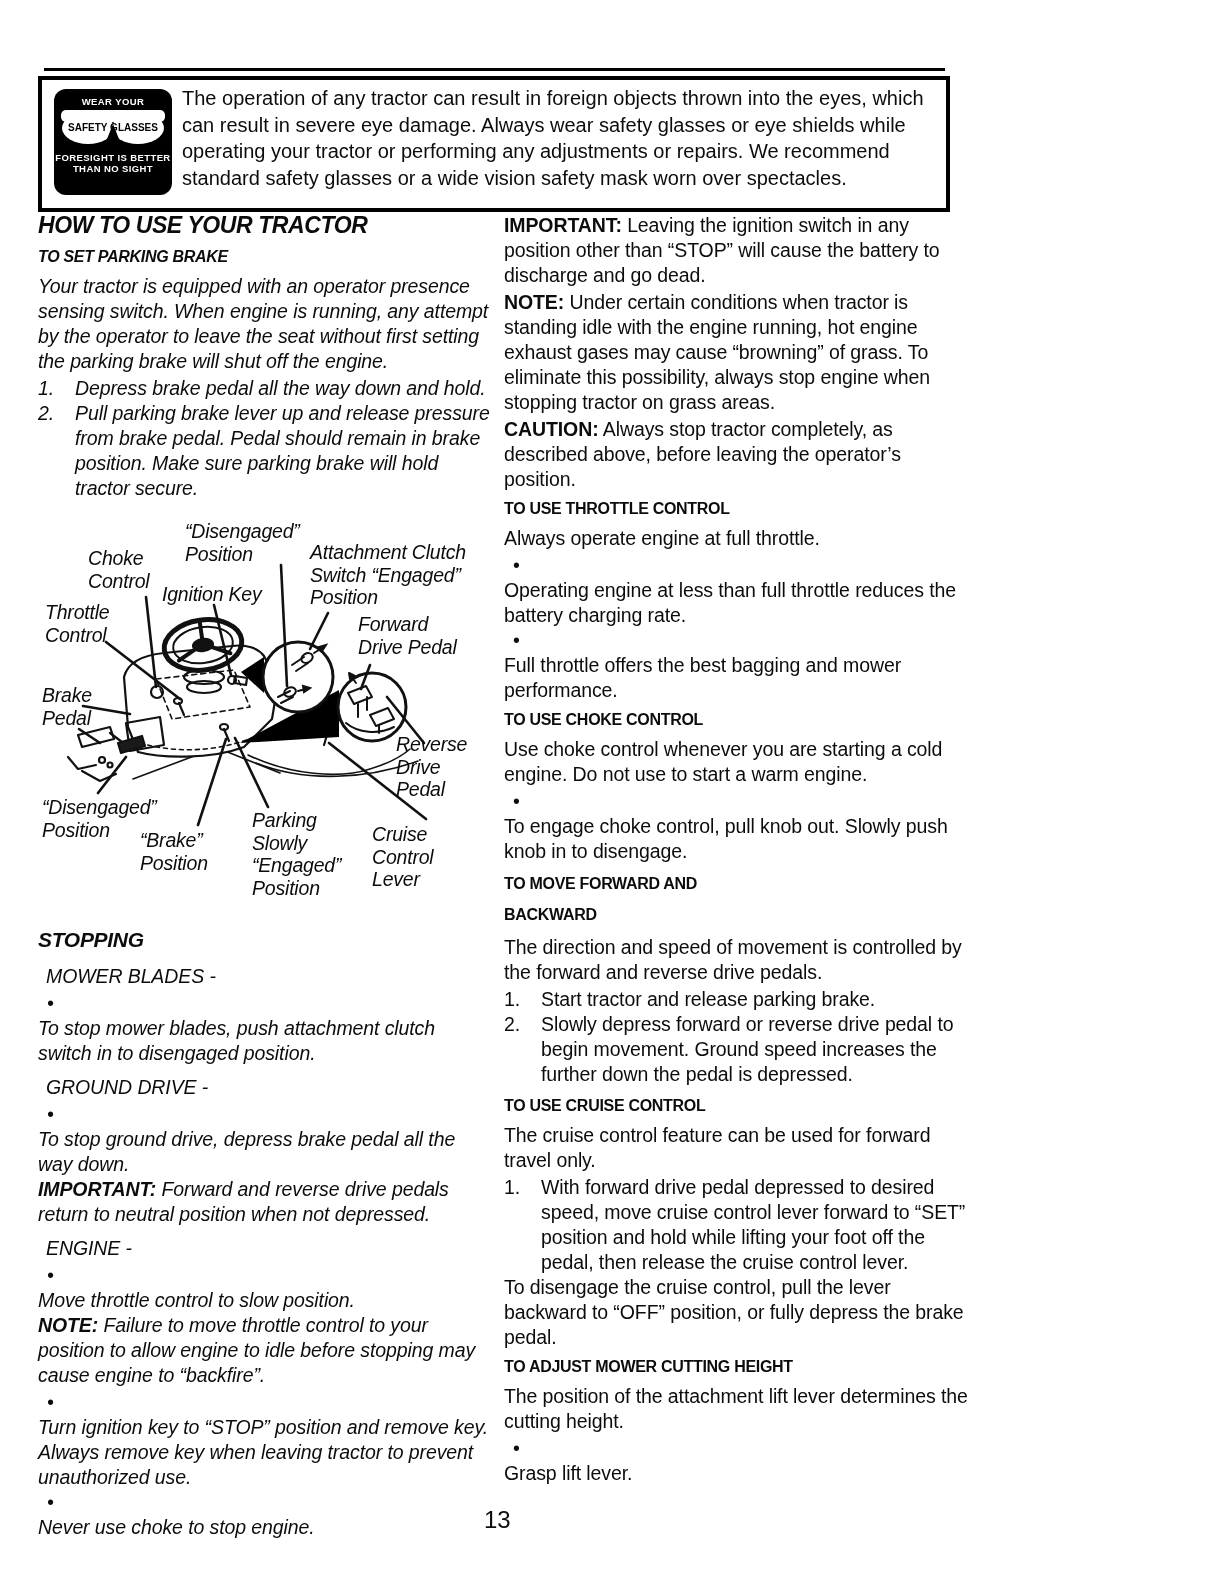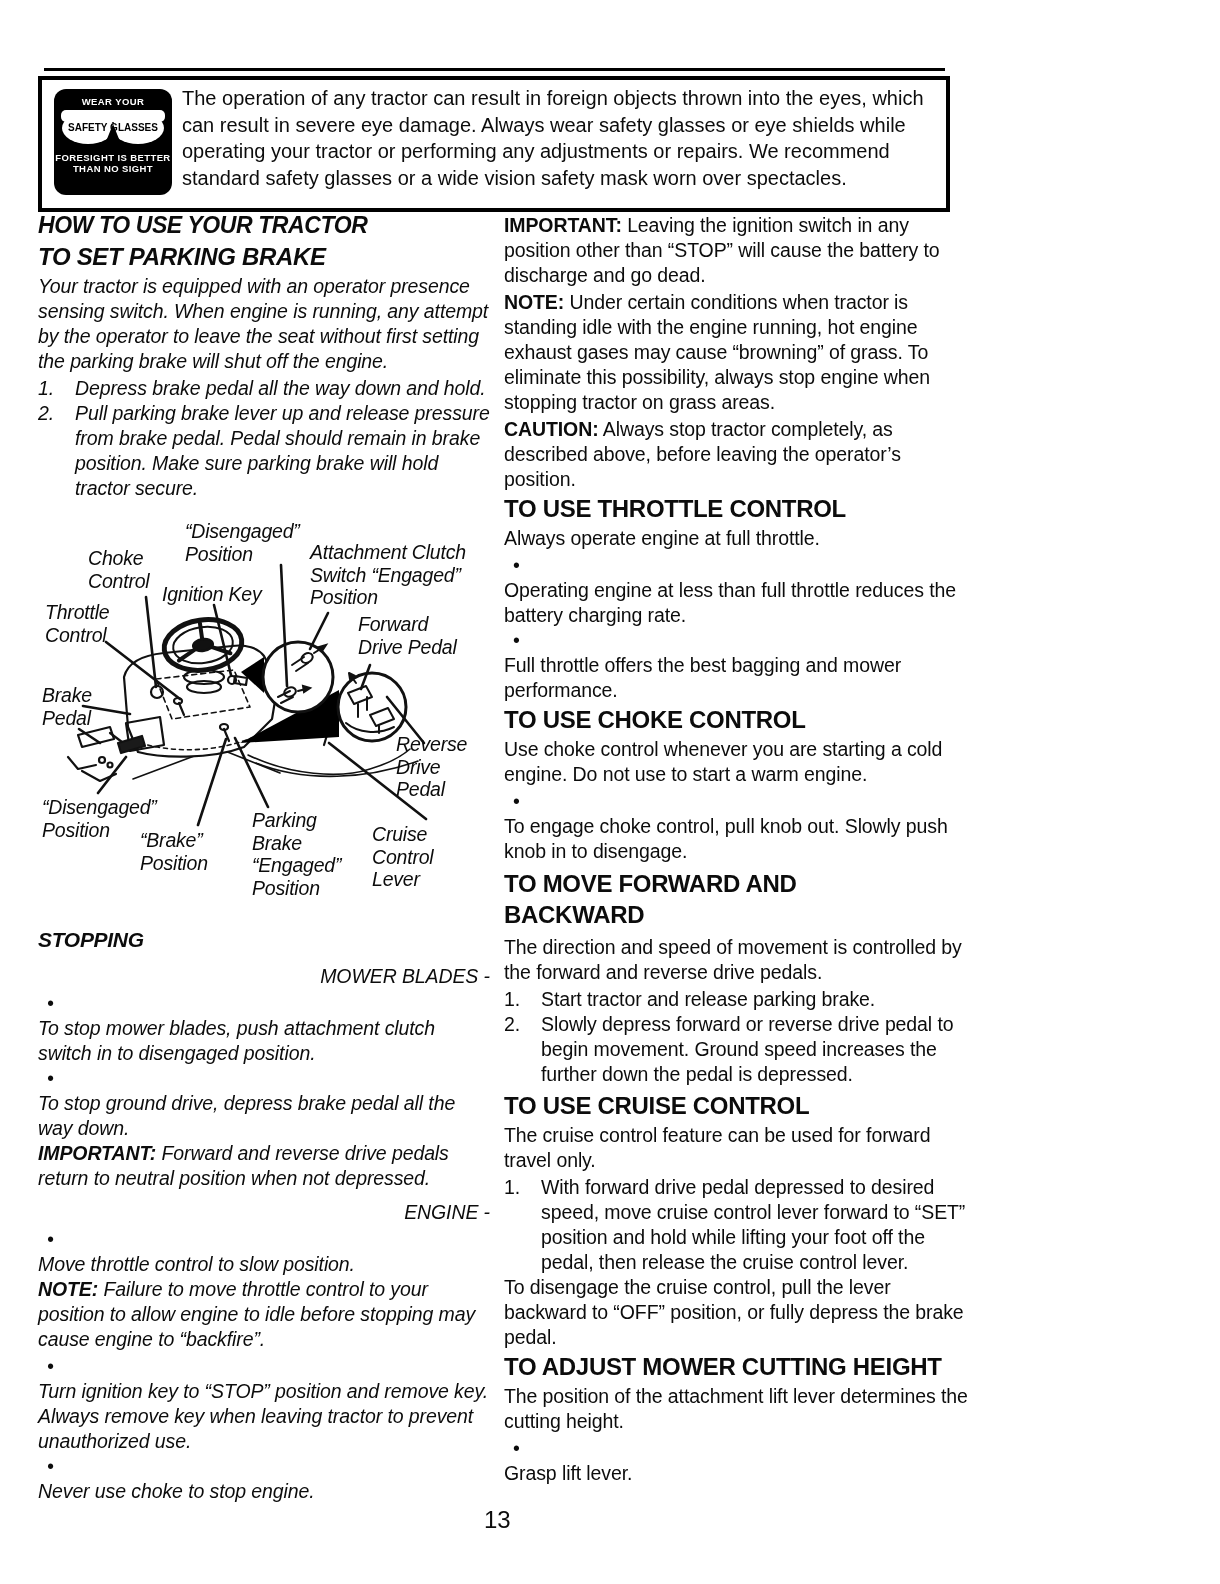--- a/index.html
+++ b/index.html
@@ -11,26 +11,26 @@
   .safety-icon{position:absolute;left:12px;top:9px;width:118px;height:106px;background:#000;border-radius:12px;color:#fff;text-align:center;overflow:hidden;}
   .icon-line{font-size:9.5px;line-height:11px;letter-spacing:.4px;font-weight:bold;}
   .icon-top{margin-top:7px;}
   .glasses-svg{display:block;margin:1px auto 0;}
   .warn-text{position:absolute;left:140px;top:5px;width:760px;font-size:20px;line-height:26.5px;}
   
   .col{position:absolute;top:213px;font-size:19.5px;line-height:25px;letter-spacing:-0.1px;}
   .col-left{left:38px;width:452px;font-style:italic;}
   .col-right{left:504px;width:470px;}
   h1{font-size:23px;margin:0 0 3px;letter-spacing:-0.4px;}
-  h2{font-size:24px;margin:4px 0 5px;letter-spacing:-0.3px;}
+  h2{font-size:16px;margin:4px 0 5px;letter-spacing:-0.3px;}
   h2.tight{margin-top:6px;}
   h2.prewrap{white-space:pre-line;line-height:31px;}
   .stopping-h{font-size:21px;margin:10px 0 12px;}
   p{margin:0 0 2px;}
-  .subhead{margin:9px 0 2px;text-align:right;}
+  .subhead{margin:9px 8px 2px;}
   b{font-weight:bold;}
   .step{display:flex;margin:0;}
   .step-num{width:37px;flex:none;}
   .step-body{flex:1;}
   .bullet{display:flex;margin:0;flex-direction:column;}
   .bullet .dot{width:37px;flex:none;padding-left:9px;box-sizing:border-box;}
   .bullet .dot::before{content:"\2022";}
   .bullet .b-body{flex:1;}
   
   .diagram{position:relative;height:400px;margin-top:16px;}
@@ -182,34 +182,35 @@
       <div class="dlabel" style="left:4px;top:167px">Brake
 Pedal</div>
       <div class="dlabel" style="left:358px;top:216px">Reverse
 Drive
 Pedal</div>
       <div class="dlabel" style="left:4px;top:279px">“Disengaged”
 Position</div>
       <div class="dlabel" style="left:102px;top:312px">“Brake”
 Position</div>
       <div class="dlabel" style="left:214px;top:292px">Parking
-Brake
+Slowly
 “Engaged”
 Position</div>
       <div class="dlabel" style="left:334px;top:306px">Cruise
 Control
 Lever</div>
     </div>
 
     <h2 class="stopping-h">STOPPING</h2>
     <p class="subhead">MOWER BLADES -</p>
     <div class="bullet">
       <span class="dot"></span>
       <span class="b-body">To stop mower blades, push attachment clutch switch in to disengaged position.</span>
     </div>
+    <p class="subhead">GROUND DRIVE -</p>
     <div class="bullet">
       <span class="dot"></span>
       <span class="b-body">To stop ground drive, depress brake pedal all the way down.</span>
     </div>
     <p><b>IMPORTANT:</b> <span>Forward and reverse drive pedals return to neutral position when not depressed.</span></p>
     <p class="subhead">ENGINE -</p>
     <div class="bullet">
       <span class="dot"></span>
       <span class="b-body">Move throttle control to slow position.</span>
     </div>

